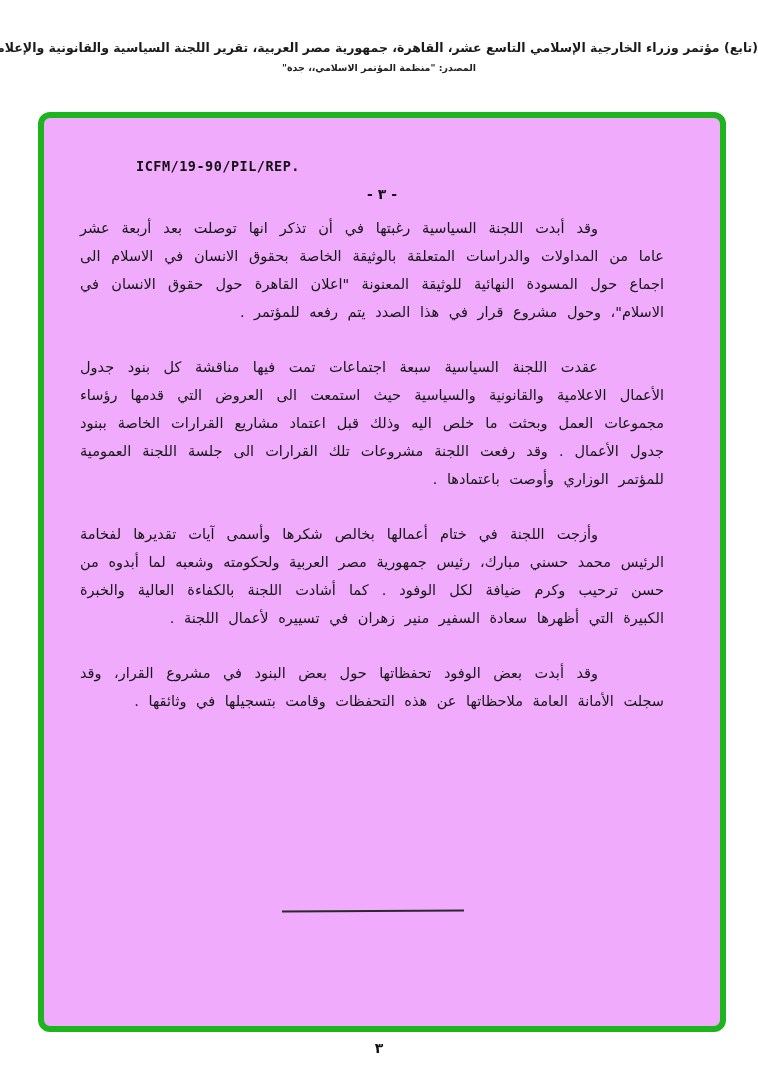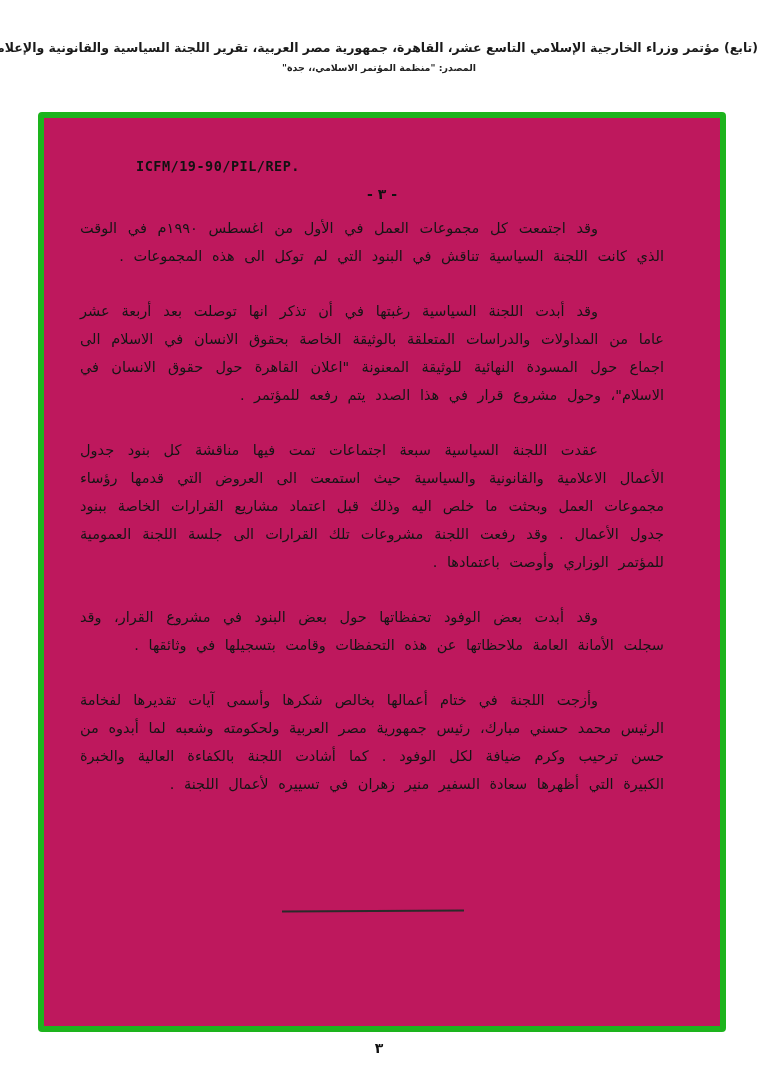--- a/index.html
+++ b/index.html
@@ -35,22 +35,22 @@
     font-weight: bold;
     color: #222222;
   }
   .doc-frame {
     position: absolute;
     left: 38px;
     top: 112px;
     width: 676px;
     height: 908px;
     border: 6px solid #1db41d;
-    border-radius: 4px;
-    background: #be185d;
+    border-radius: 12px;
+    background: #f0abfc;
     box-sizing: content-box;
   }
   .doc-inner {
     position: relative;
     width: 100%;
     height: 100%;
   }
   .ref-code {
     position: absolute;
     top: 40px;
@@ -119,24 +119,23 @@
 </div>
 
 <div class="doc-frame">
   <div class="doc-inner">
 
     <div class="ref-code">ICFM/19-90/PIL/REP.</div>
 
     <div class="page-marker">- ٣ -</div>
 
     <div class="body-text">
-      <p>وقد اجتمعت كل مجموعات العمل في الأول من اغسطس ١٩٩٠م في الوقت الذي كانت اللجنة السياسية تناقش في البنود التي لم توكل الى هذه المجموعات .</p>
       <p>وقد أبدت اللجنة السياسية رغبتها في أن تذكر انها توصلت بعد أربعة عشر عاما من المداولات والدراسات المتعلقة بالوثيقة الخاصة بحقوق الانسان في الاسلام الى اجماع حول المسودة النهائية للوثيقة المعنونة "اعلان القاهرة حول حقوق الانسان في الاسلام"، وحول مشروع قرار في هذا الصدد يتم رفعه للمؤتمر .</p>
       <p>عقدت اللجنة السياسية سبعة اجتماعات تمت فيها مناقشة كل بنود جدول الأعمال الاعلامية والقانونية والسياسية حيث استمعت الى العروض التي قدمها رؤساء مجموعات العمل وبحثت ما خلص اليه وذلك قبل اعتماد مشاريع القرارات الخاصة ببنود جدول الأعمال . وقد رفعت اللجنة مشروعات تلك القرارات الى جلسة اللجنة العمومية للمؤتمر الوزاري وأوصت باعتمادها .</p>
+      <p>وأزجت اللجنة في ختام أعمالها بخالص شكرها وأسمى آيات تقديرها لفخامة الرئيس محمد حسني مبارك، رئيس جمهورية مصر العربية ولحكومته وشعبه لما أبدوه من حسن ترحيب وكرم ضيافة لكل الوفود . كما أشادت اللجنة بالكفاءة العالية والخبرة الكبيرة التي أظهرها سعادة السفير منير زهران في تسييره لأعمال اللجنة .</p>
       <p>وقد أبدت بعض الوفود تحفظاتها حول بعض البنود في مشروع القرار، وقد سجلت الأمانة العامة ملاحظاتها عن هذه التحفظات وقامت بتسجيلها في وثائقها .</p>
-      <p>وأزجت اللجنة في ختام أعمالها بخالص شكرها وأسمى آيات تقديرها لفخامة الرئيس محمد حسني مبارك، رئيس جمهورية مصر العربية ولحكومته وشعبه لما أبدوه من حسن ترحيب وكرم ضيافة لكل الوفود . كما أشادت اللجنة بالكفاءة العالية والخبرة الكبيرة التي أظهرها سعادة السفير منير زهران في تسييره لأعمال اللجنة .</p>
     </div>
 
     <div class="separator-line"></div>
   </div>
 </div>
 
 <div class="page-number">٣</div>
 
 </body></html>

